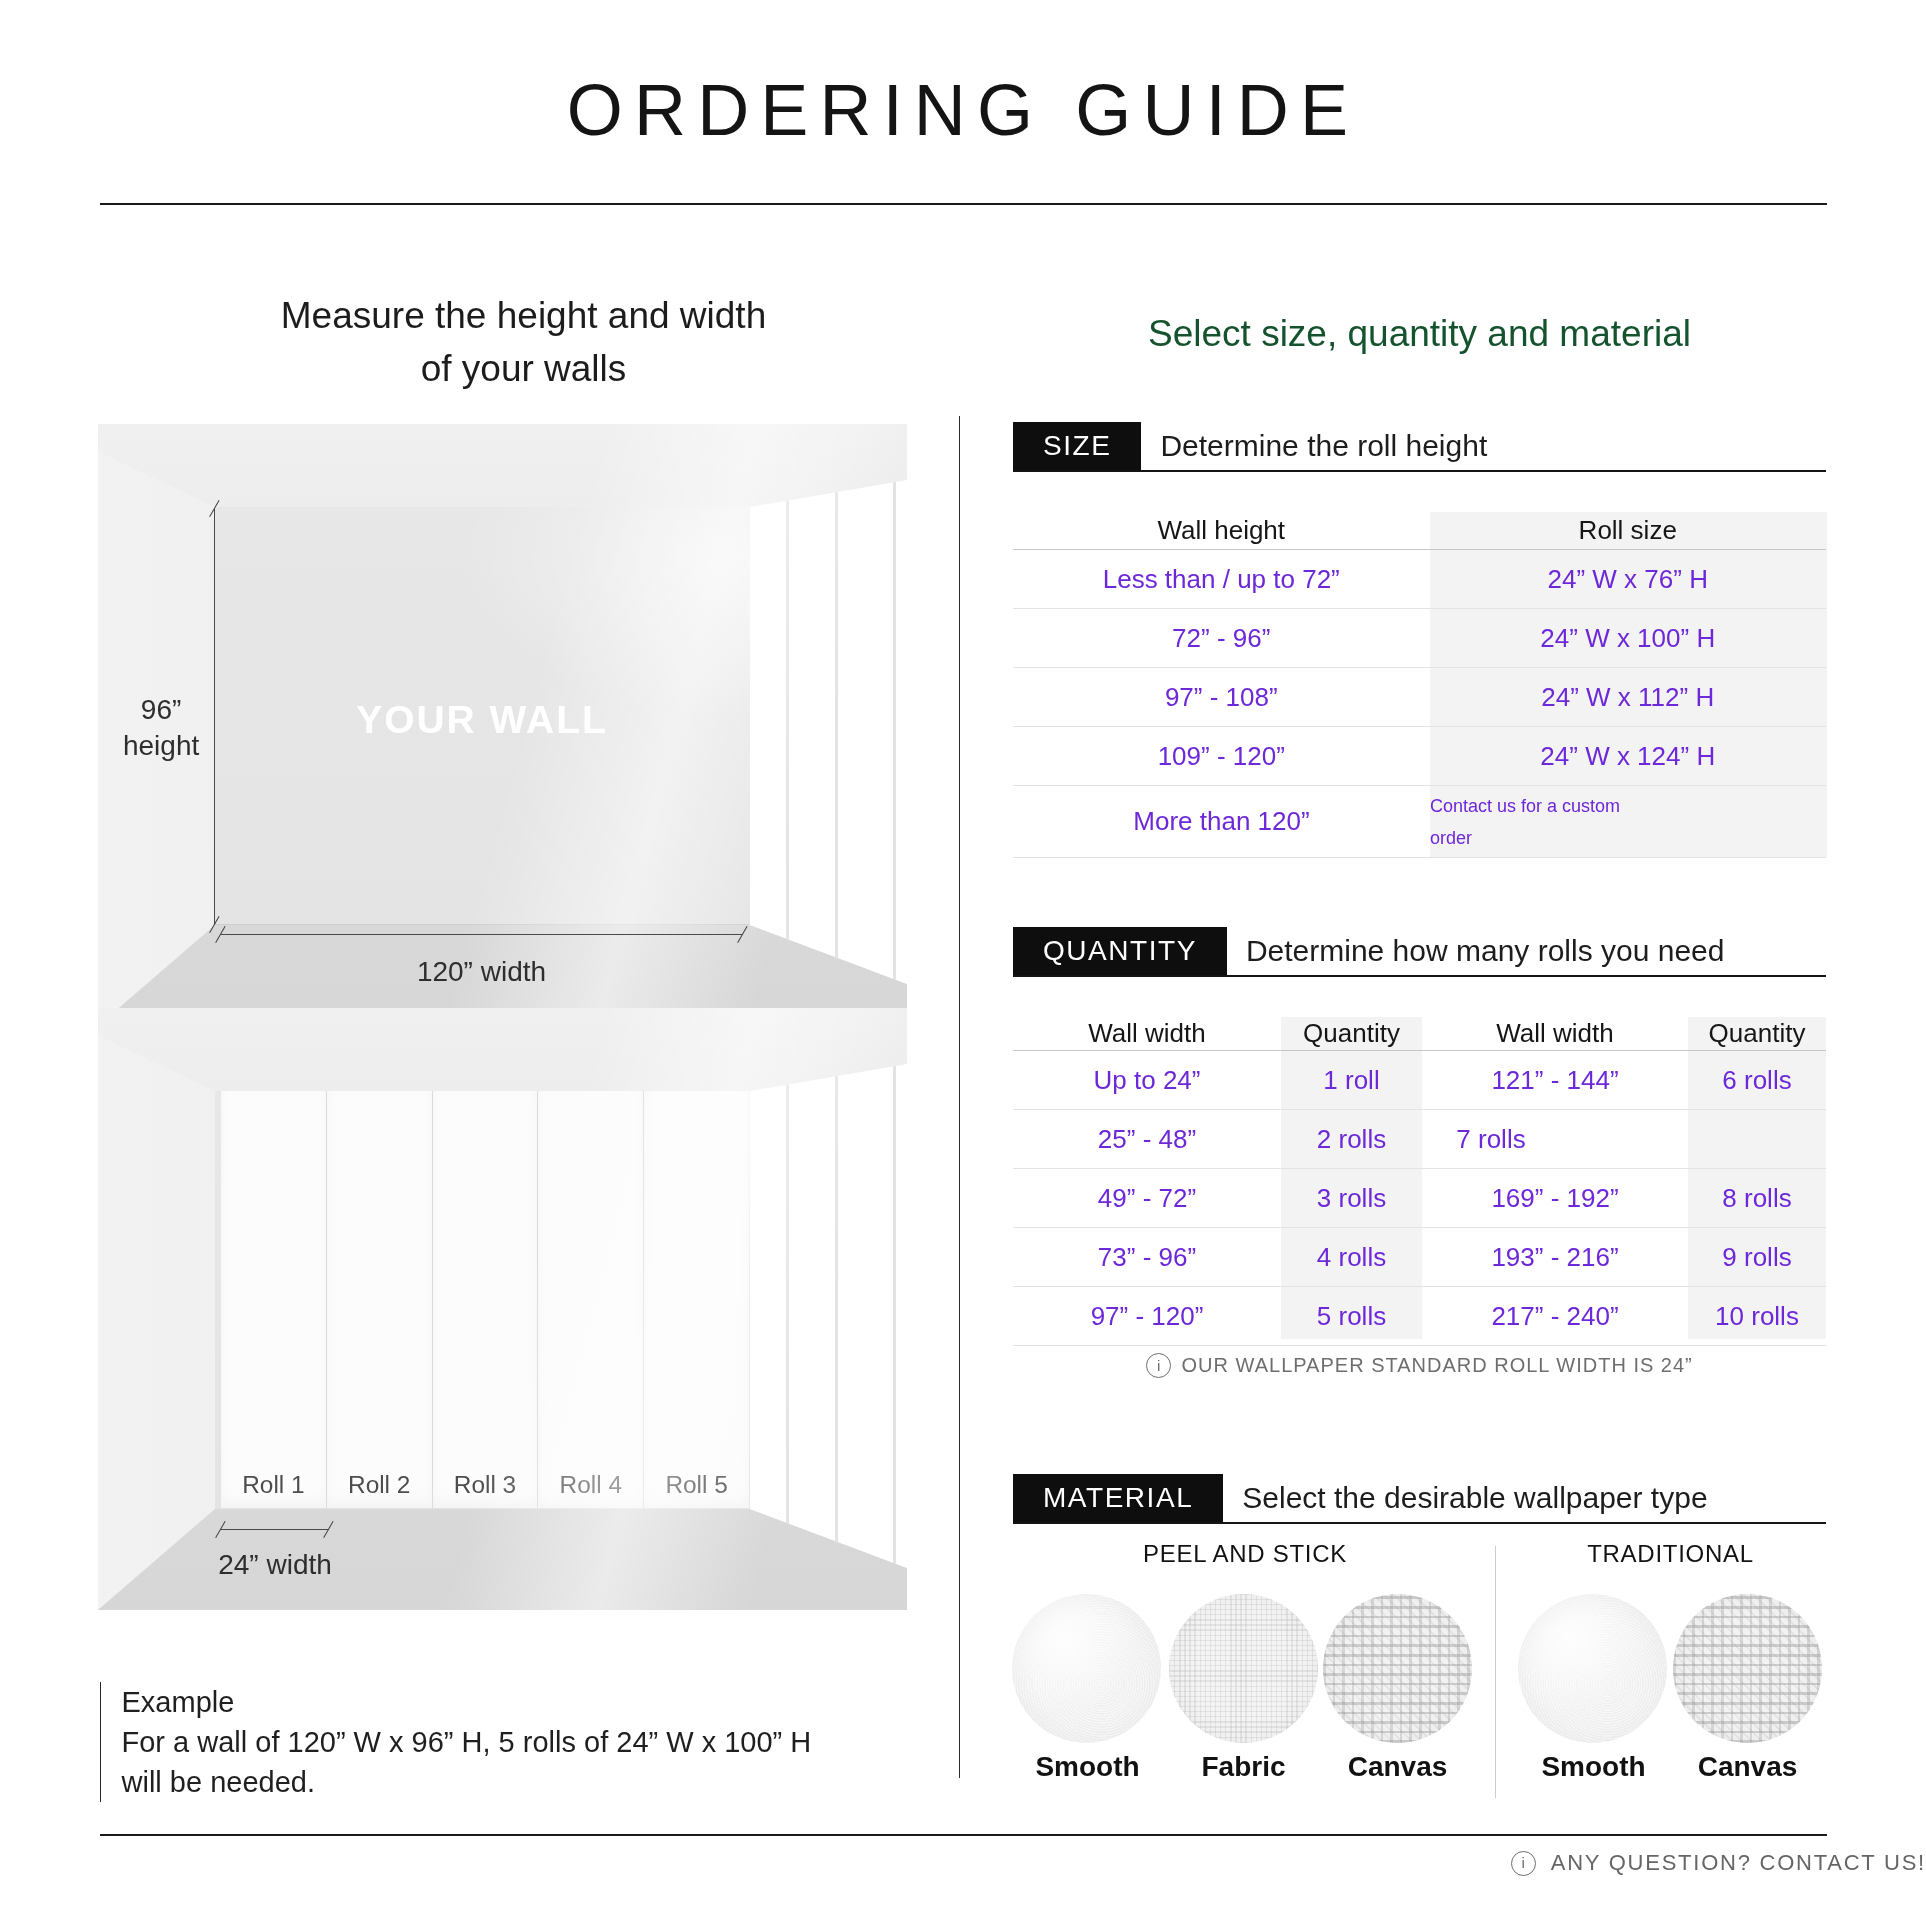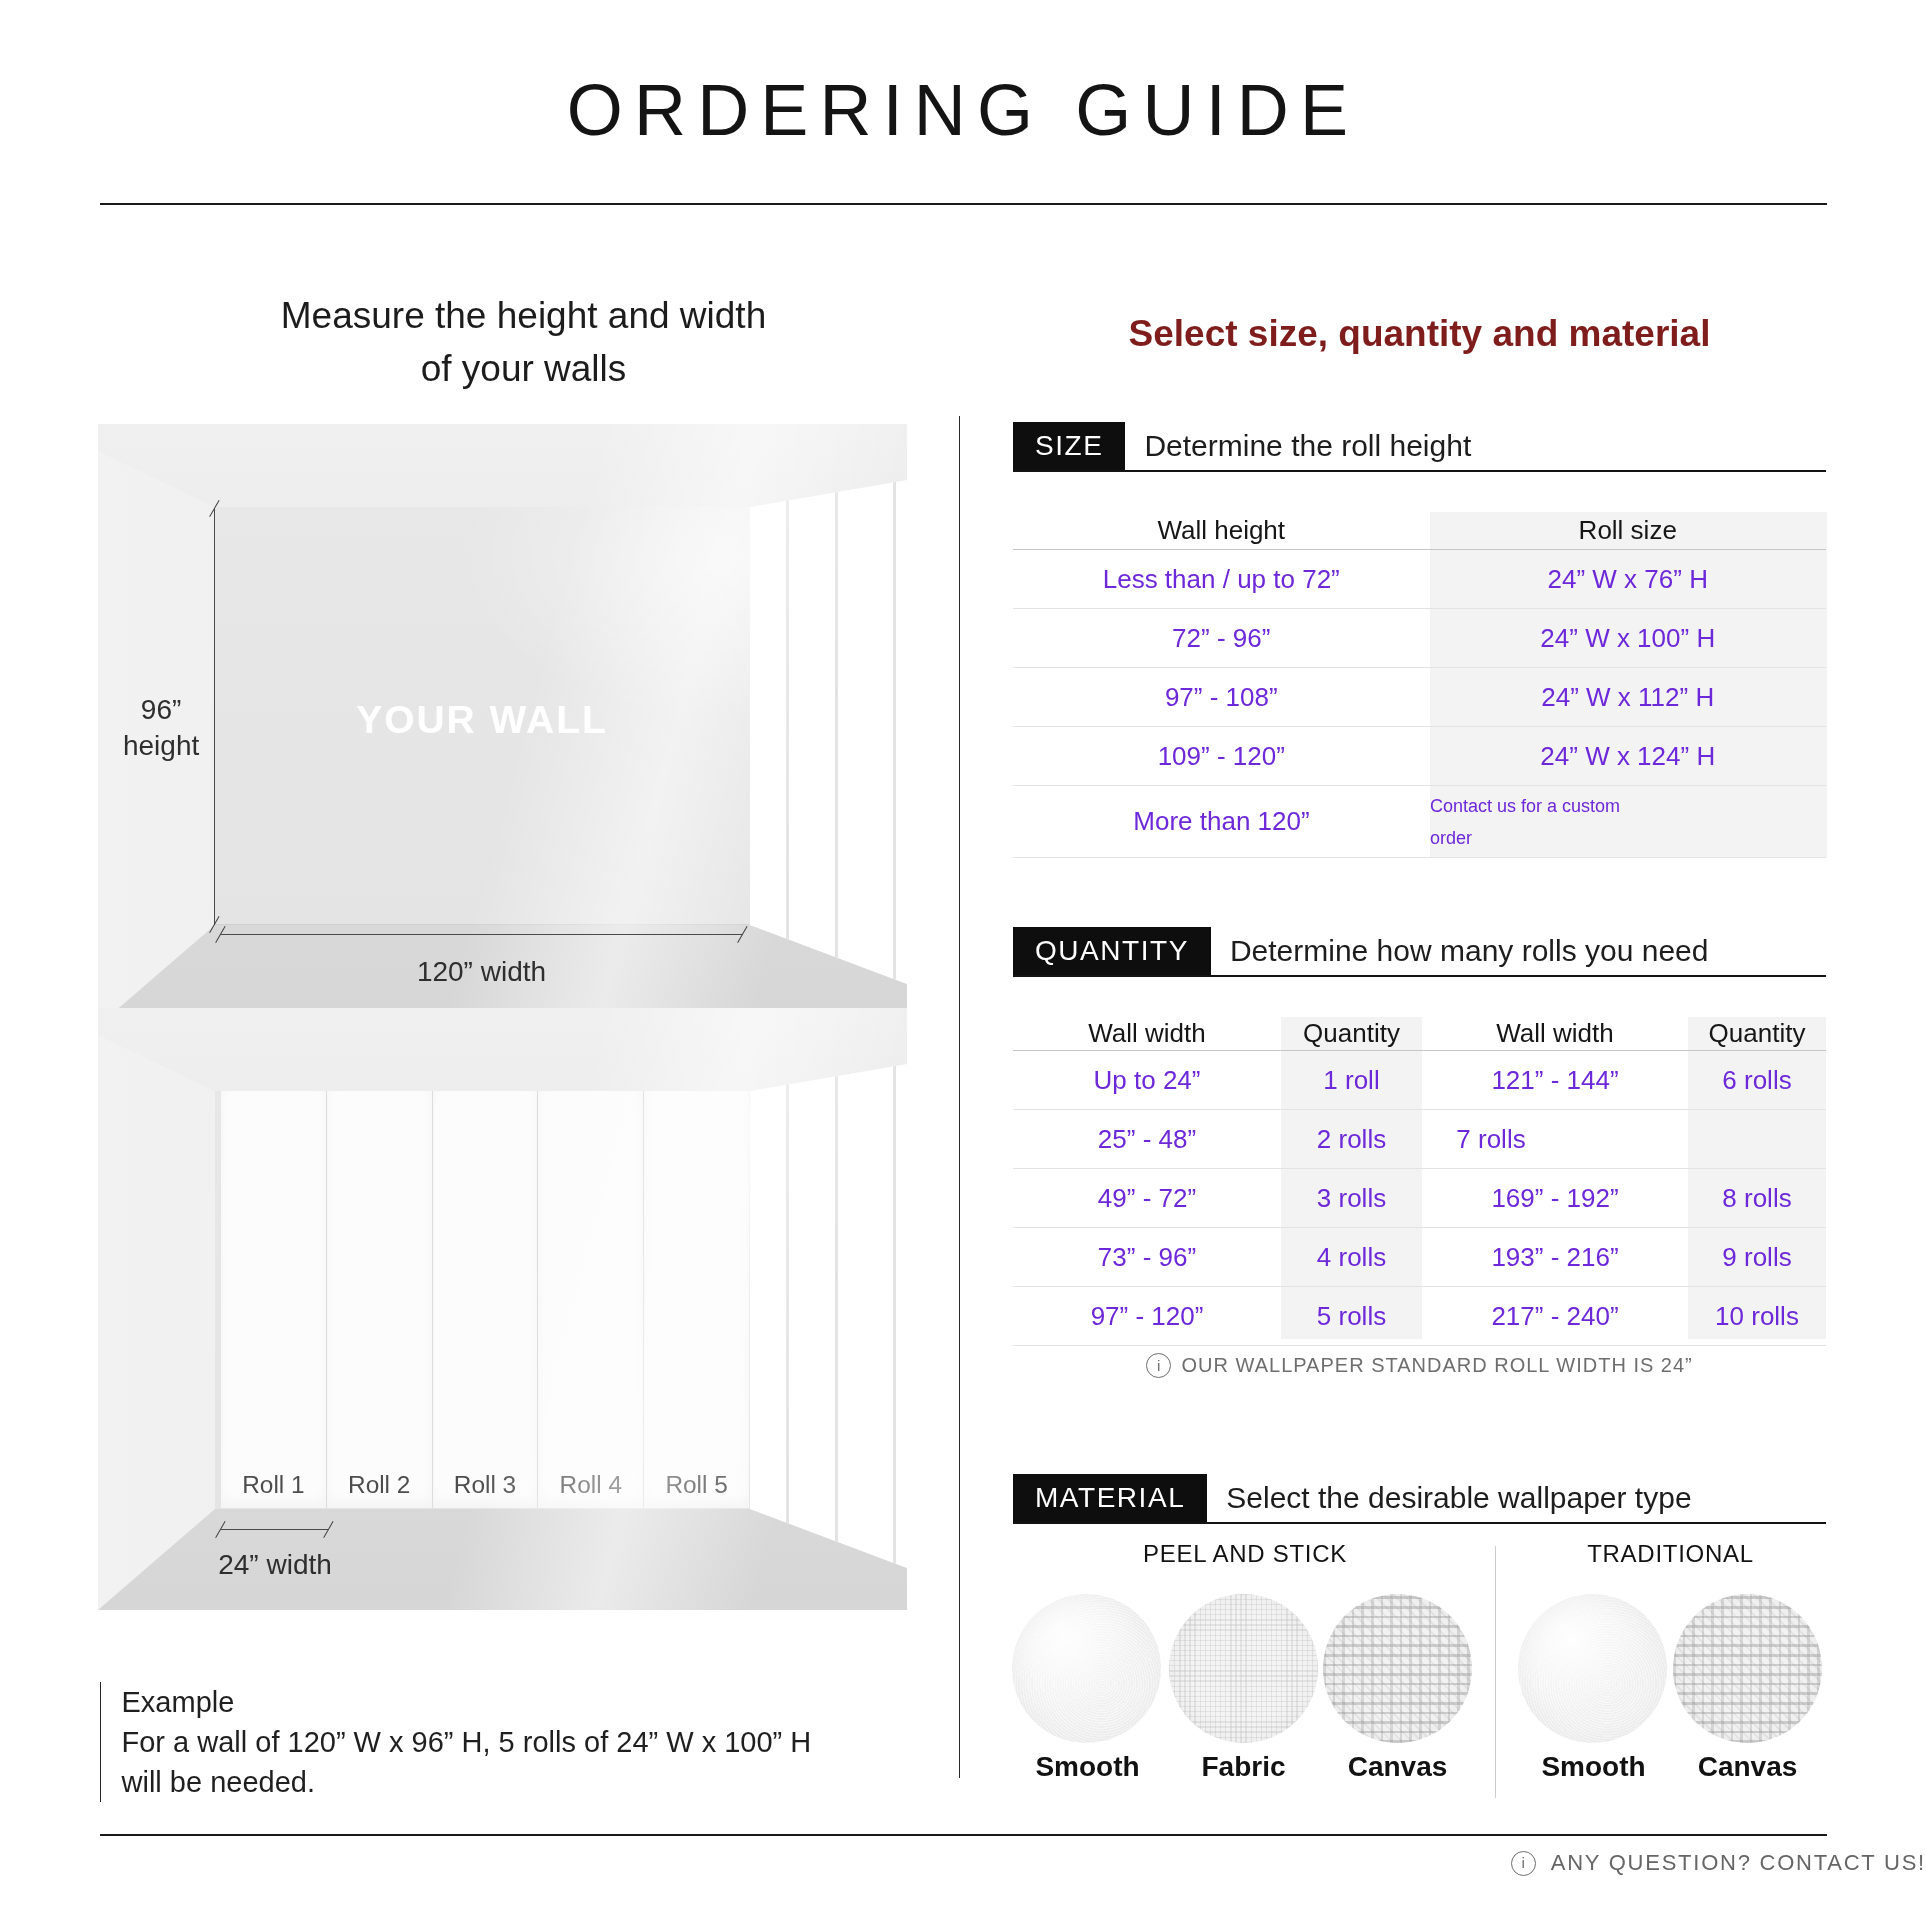--- a/index.html
+++ b/index.html
@@ -11,21 +11,21 @@
   .title{left:0;top:69px;width:1926px;text-align:center;font-size:72px;font-weight:300;
          letter-spacing:.155em;color:#141414;}
   .rule{background:#1a1a1a;height:1.9px;left:100px;width:1727px;}
   .rule-top{top:203px;}
   .rule-bottom{top:1834px;}
 
   
   .left-heading{left:98px;top:289px;width:851px;text-align:center;font-size:37px;
                 font-weight:300;line-height:53px;color:#1c1c1c;}
   .right-heading{left:1013px;top:313px;width:813px;text-align:center;font-size:37px;
-                 font-weight:700;color:#7f1d1d;}
+                 font-weight:400;color:#14532d;}
 
   
   .v-divider{left:959px;top:416px;width:1.3px;height:1362px;background:#2b2b2b;}
 
   
   .room{left:98px;width:809px;height:602px;background:#eaeaea;overflow:hidden;}
   .room1{top:424px;}
   .room2{top:1008px;}
   .plane{position:absolute;left:0;top:0;width:809px;height:602px;}
   .ceiling{clip-path:polygon(0 0,809px 0,809px 58px,652px 83px,117px 83px,0 27px);
@@ -67,21 +67,21 @@
               font-size:24.4px;color:#4d4d4d;font-weight:400;}
 
   
   .example{left:100px;top:1682px;width:803px;border-left:1.9px solid #262626;
            padding-left:20.5px;font-size:29px;font-weight:300;line-height:40px;color:#1f1f1f;}
 
   
   .section-head{display:flex;align-items:stretch;border-bottom:2.6px solid #141414;
                 left:1013px;width:813px;height:48px;}
   .badge{background:#0e0e0e;color:#ffffff;font-size:28px;letter-spacing:.055em;
-         display:flex;align-items:center;padding:0 22px;font-weight:400;}
+         display:flex;align-items:center;padding:0 30px;font-weight:400;}
   .subtitle{font-size:30px;font-weight:300;color:#1d1d1d;margin-left:19px;
             display:flex;align-items:center;}
 
   .tbl{left:1013px;width:813px;}
   .shade{position:absolute;top:0;background:#f3f3f3;z-index:0;}
   .trow{position:relative;display:flex;z-index:1;border-bottom:1.3px solid #e3e3e3;}
   .thead{border-bottom:1.3px solid #c6c6c6;}
   .cell{display:flex;align-items:center;justify-content:center;text-align:left;}
   .hcell{font-size:26px;font-weight:500;color:#161616;}
   .vcell{font-size:26px;font-weight:300;color:#6d28d9;}

